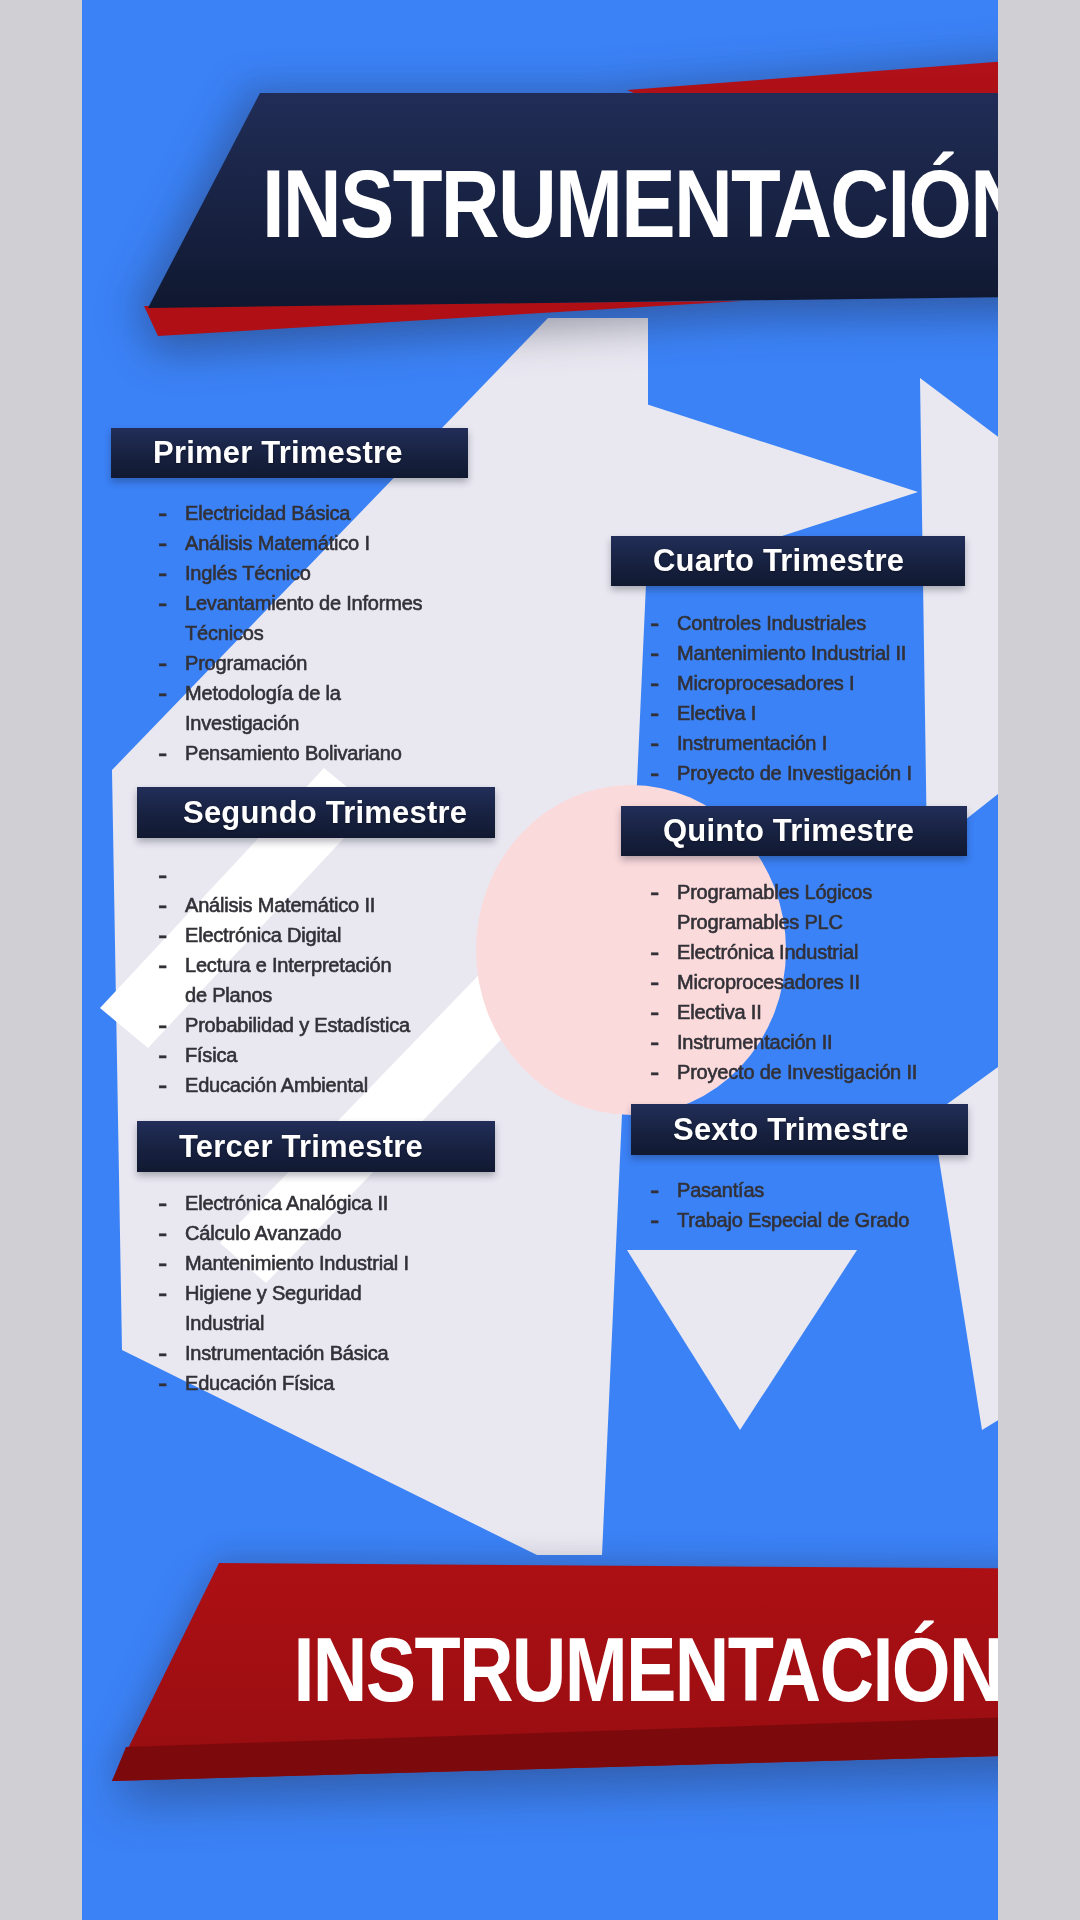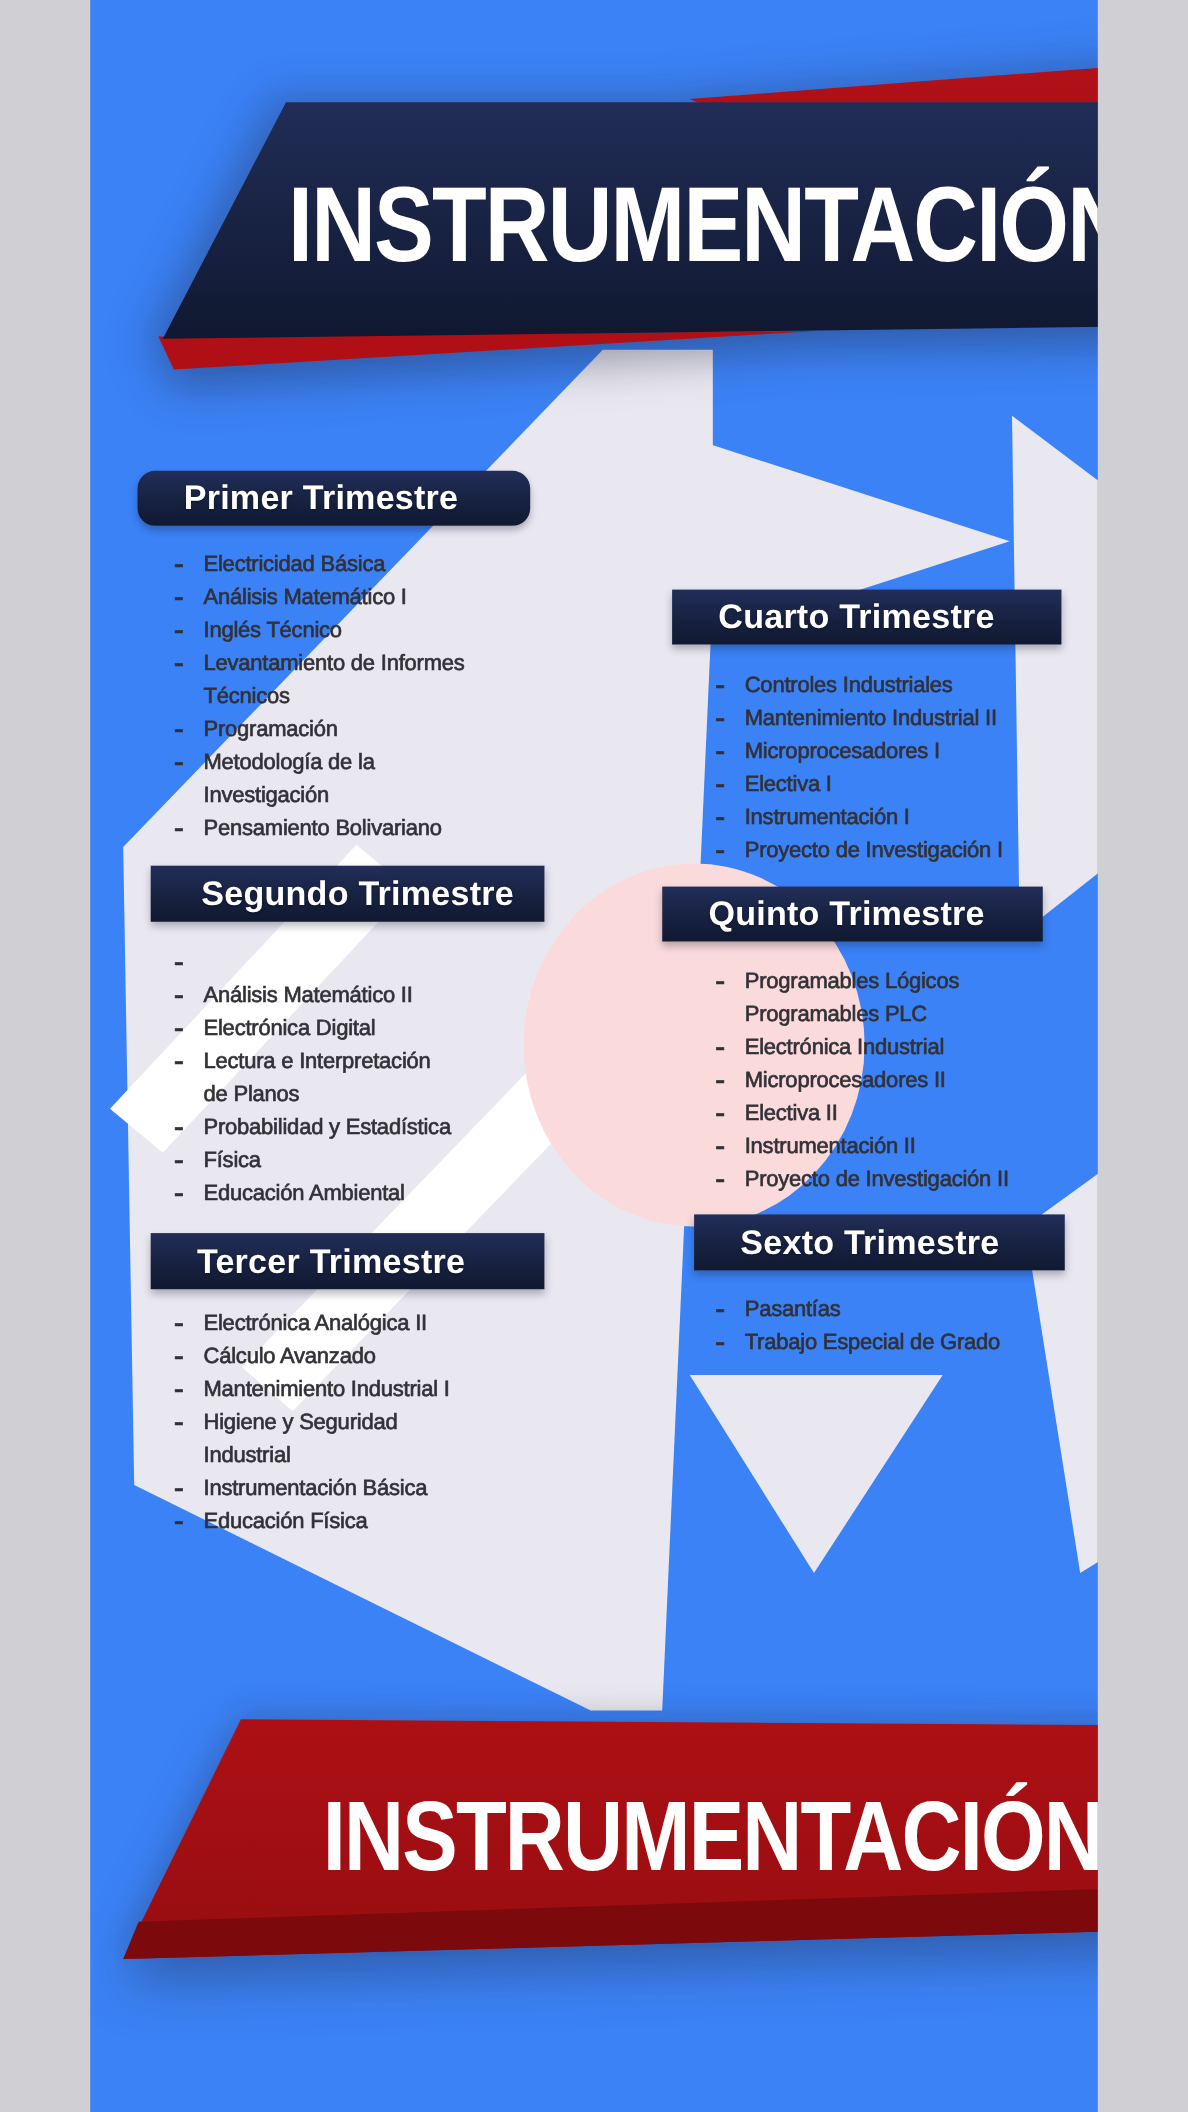--- a/index.html
+++ b/index.html
@@ -40,25 +40,25 @@
   .course-row .dash{
     width:29px;flex:0 0 29px;padding-left:2px;color:#323137;
     font-size:28px;-webkit-text-stroke:0.6px #323137;
   }
   .course-row .dash.hidden{visibility:hidden;}
   .course-row .line{
     color:#323137;font-size:20px;white-space:nowrap;
     -webkit-text-stroke:0.6px #323137;letter-spacing:-0.2px;
   }
   
-  #bar-0{left:43px; top:428px; width:357px;height:50px;border-radius:16px;}
+  #bar-0{left:29px; top:428px; width:357px;height:50px;}
   #bar-1{left:55px; top:787px; width:358px;height:51px;padding-left:46px;}
   #bar-2{left:55px; top:1121px;width:358px;height:51px;}
   #bar-3{left:529px;top:536px; width:354px;height:50px;}
-  #bar-4{left:520px;top:806px; width:346px;height:50px;}
+  #bar-4{left:539px;top:806px; width:346px;height:50px;}
   #bar-5{left:549px;top:1104px;width:337px;height:51px;}
   
   #courses-0{left:74px; top:498px; width:430px;}
   #courses-1{left:74px; top:860px; width:430px;}
   #courses-2{left:74px; top:1188px;width:430px;}
   #courses-3{left:566px;top:608px; width:480px;}
   #courses-4{left:566px;top:877px; width:480px;}
   #courses-5{left:566px;top:1175px;width:480px;}
 </style>
 </head>

